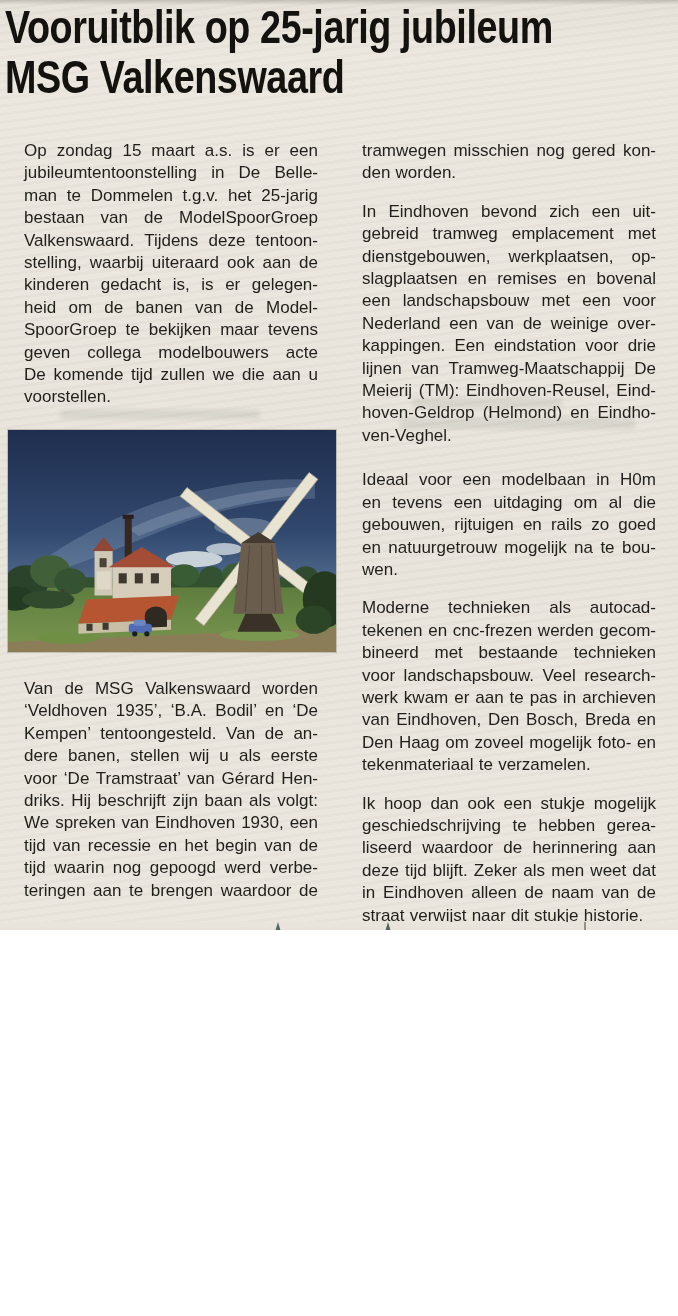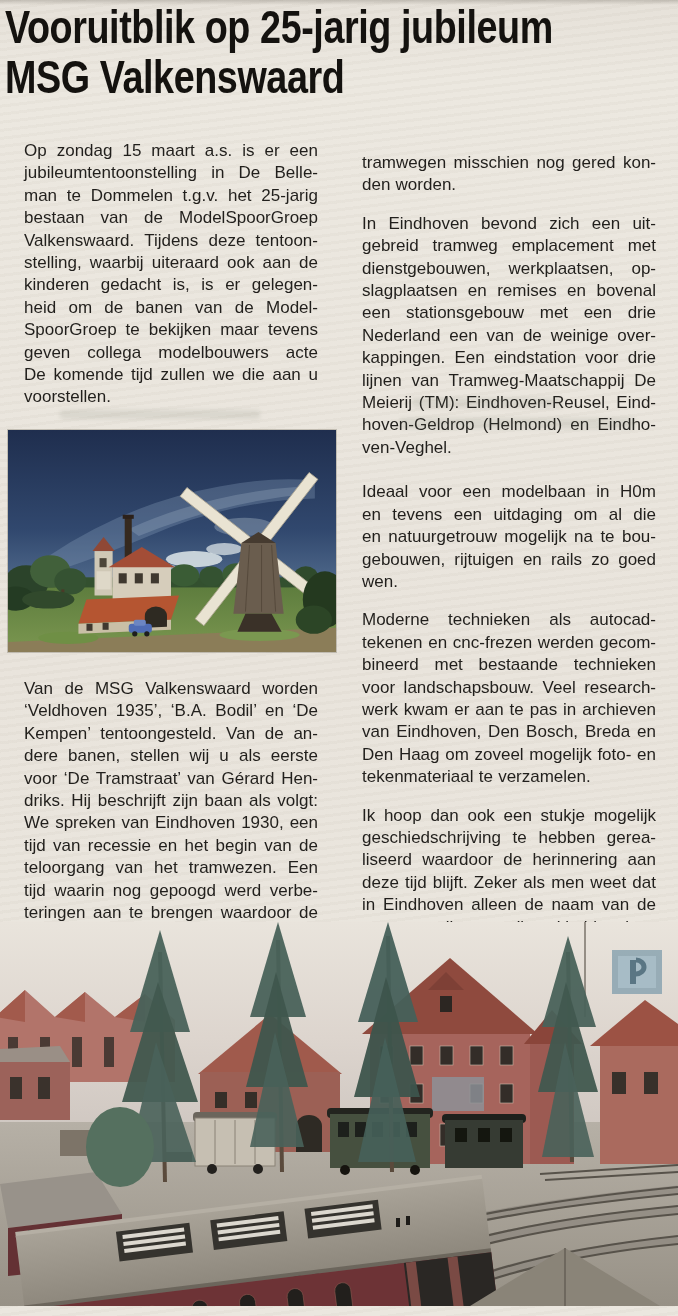--- a/index.html
+++ b/index.html
@@ -1,34 +1,34 @@
 <!DOCTYPE html>
 <html><head>
 <meta charset="utf-8">
 <style>
   html,body{margin:0;padding:0;}
   .page{
-    position:relative;width:678px;height:1316px;overflow:hidden;
+    position:relative;width:678px;height:930px;overflow:hidden;
     background:
       repeating-linear-gradient(173deg, rgba(120,110,88,0.04) 0 3px, rgba(0,0,0,0) 3px 8px),
       linear-gradient(180deg,#e6e1d9 0%, #ece8e0 6%, #e9e4dc 50%, #ebe7df 100%);
     font-family:"Liberation Sans", sans-serif;
     color:#211f1c;
   }
   .scan-edge{position:absolute;left:0;top:0;width:100%;height:5px;
     background:linear-gradient(180deg,rgba(90,85,75,0.25),rgba(0,0,0,0));}
   .headline{position:absolute;left:5px;top:2px;width:670px;color:#14120f;}
   .headline-line{
     font-weight:bold;font-size:46px;line-height:50px;letter-spacing:-0.5px;
     transform:scaleX(0.82);transform-origin:0 50%;white-space:nowrap;
   }
   .textcol{position:absolute;width:326px;}
   #col-left-top{left:8px;top:124px;}
   #col-left-bottom{left:8px;top:662px;}
-  #col-right{left:346px;top:136px;}
+  #col-right{left:346px;top:124px;}
   .para{margin:16px;}
   .para.gap{margin-top:22px;}
   .tline{
     font-size:17px;line-height:22.4px;
     text-align:justify;text-align-last:justify;
     word-spacing:0.5px;
   }
   .tline.tlast{text-align-last:left;}
   .para.link-para .tline{
     font-weight:bold;text-decoration:underline;text-underline-offset:3px;
@@ -74,48 +74,47 @@
   <div class="textcol" id="col-left-bottom">
       <div class="para">
         <div class="tline">Van de MSG Valkenswaard worden</div>
         <div class="tline">‘Veldhoven 1935’, ‘B.A. Bodil’ en ‘De</div>
         <div class="tline">Kempen’ tentoongesteld. Van de an-</div>
         <div class="tline">dere banen, stellen wij u als eerste</div>
         <div class="tline">voor ‘De Tramstraat’ van Gérard Hen-</div>
         <div class="tline">driks. Hij beschrijft zijn baan als volgt:</div>
         <div class="tline">We spreken van Eindhoven 1930, een</div>
         <div class="tline">tijd van recessie en het begin van de</div>
-        <div class="tline">teloorgang van het tramwezen. Een</div>
         <div class="tline">tijd waarin nog gepoogd werd verbe-</div>
         <div class="tline">teringen aan te brengen waardoor de</div>
       </div>
     </div>
   <div class="textcol" id="col-right">
       <div class="para">
         <div class="tline">tramwegen misschien nog gered kon-</div>
         <div class="tline tlast">den worden.</div>
       </div>
       <div class="para">
         <div class="tline">In Eindhoven bevond zich een uit-</div>
         <div class="tline">gebreid tramweg emplacement met</div>
         <div class="tline">dienstgebouwen, werkplaatsen, op-</div>
         <div class="tline">slagplaatsen en remises en bovenal</div>
-        <div class="tline">een stationsgebouw met een drie</div>
+        <div class="tline">een landschapsbouw met een voor</div>
         <div class="tline">Nederland een van de weinige over-</div>
         <div class="tline">kappingen. Een eindstation voor drie</div>
         <div class="tline">lijnen van Tramweg-Maatschappij De</div>
         <div class="tline">Meierij (TM): Eindhoven-Reusel, Eind-</div>
         <div class="tline">hoven-Geldrop (Helmond) en Eindho-</div>
         <div class="tline tlast">ven-Veghel.</div>
       </div>
       <div class="para gap">
         <div class="tline">Ideaal voor een modelbaan in H0m</div>
         <div class="tline">en tevens een uitdaging om al die</div>
+        <div class="tline">gebouwen, rijtuigen en rails zo goed</div>
         <div class="tline">en natuurgetrouw mogelijk na te bou-</div>
-        <div class="tline">gebouwen, rijtuigen en rails zo goed</div>
         <div class="tline tlast">wen.</div>
       </div>
       <div class="para">
         <div class="tline">Moderne technieken als autocad-</div>
         <div class="tline">tekenen en cnc-frezen werden gecom-</div>
         <div class="tline">bineerd met bestaande technieken</div>
         <div class="tline">voor landschapsbouw. Veel research-</div>
         <div class="tline">werk kwam er aan te pas in archieven</div>
         <div class="tline">van Eindhoven, Den Bosch, Breda en</div>
         <div class="tline">Den Haag om zoveel mogelijk foto- en</div>

